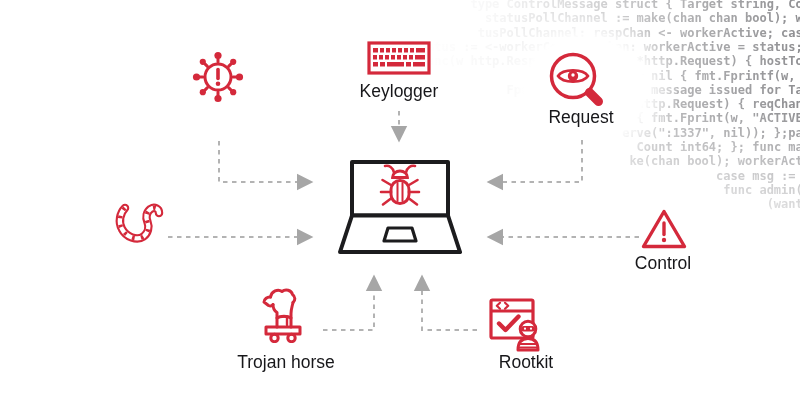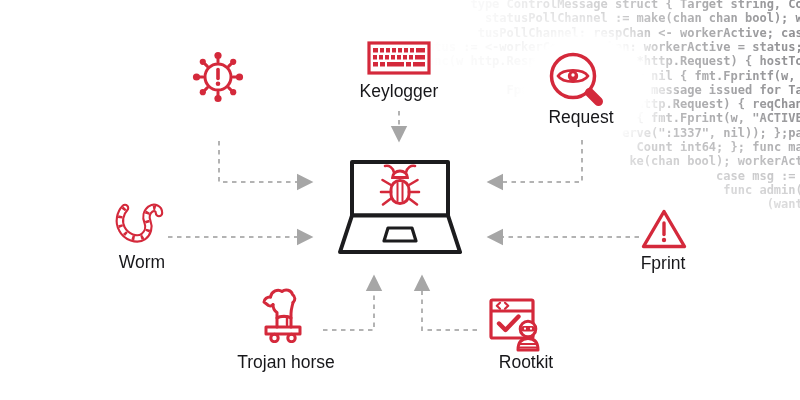--- a/index.html
+++ b/index.html
@@ -155,30 +155,29 @@
 
   <div class="icon-box" style="left:114px;top:198px">
     <svg width="52" height="52" viewBox="0 0 52 52">
       <g fill="none" stroke-linecap="round">
         <path d="M11,10 C6,15 4,24 8,31 C12,39 23,43 29.5,38.5 C34,35 35.5,29 33.5,24 C31.5,19 32.5,14 36.5,11 C40.5,8.5 45,10.5 45,15" stroke="#d4293b" stroke-width="8.5"></path>
         <path d="M11,10 C6,15 4,24 8,31 C12,39 23,43 29.5,38.5 C34,35 35.5,29 33.5,24 C31.5,19 32.5,14 36.5,11 C40.5,8.5 45,10.5 45,15" stroke="#fff" stroke-width="4.3"></path>
         <path d="M11,10 C6,15 4,24 8,31 C12,39 23,43 29.5,38.5 C34,35 35.5,29 33.5,24 C31.5,19 32.5,14 36.5,11 C40.5,8.5 45,10.5 45,15" stroke="#d4293b" stroke-width="4.3" stroke-dasharray="2.6 6.4" stroke-linecap="butt"></path>
       </g>
     </svg>
   </div>
-  <div class="node-label" style="left:102px;top:253px;width:80px">Worm</div>
 
   <div class="icon-box" style="left:640px;top:207px">
     <svg width="48" height="44" viewBox="0 0 48 44">
       <path d="M24,4.5 L44.5,39.5 H3.5 Z" fill="#fff" stroke="#d4293b" stroke-width="3.4" stroke-linejoin="round"></path>
       <path d="M24,16 V27.5" stroke="#d4293b" stroke-width="3.4" stroke-linecap="round" fill="none"></path>
       <circle cx="24" cy="33" r="2.2" fill="#d4293b"></circle>
     </svg>
   </div>
-  <div class="node-label" style="left:623px;top:254px;width:80px">Fprint</div>
+  <div class="node-label" style="left:623px;top:254px;width:80px">Control</div>
 
   <div class="icon-box" style="left:258px;top:287px">
     <svg width="50" height="56" viewBox="0 0 50 56">
       <g fill="none" stroke="#d4293b" stroke-width="3" stroke-linecap="round" stroke-linejoin="round">
         <path d="M12.5,10 C13.5,4 20,1.5 24,4.5 C27.5,1.5 33.5,3 34.5,7.5 C37.5,9.5 37.5,13.5 35,15.5"></path>
         <path d="M12.5,10 C9.5,9.5 6,12 6,15 L10.5,18.5 C12.5,19.5 14,19 15,17.5"></path>
         <path d="M15,17.5 C15,22 16.5,24 19,25.5 L19,40"></path>
         <path d="M35,15.5 C34,20 33,22.5 33,26.5 L33,40"></path>
         <path d="M19,31 C22,28.5 30,28.5 33,31"></path>
         <path d="M24,29.5 h5 v8.5" stroke-width="2.4"></path>

